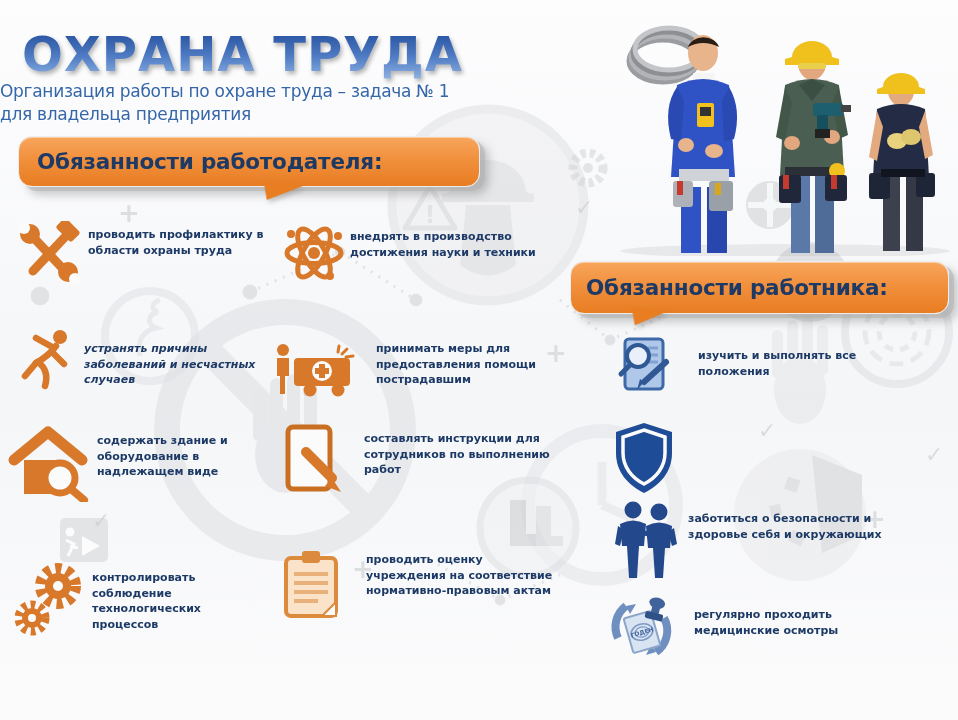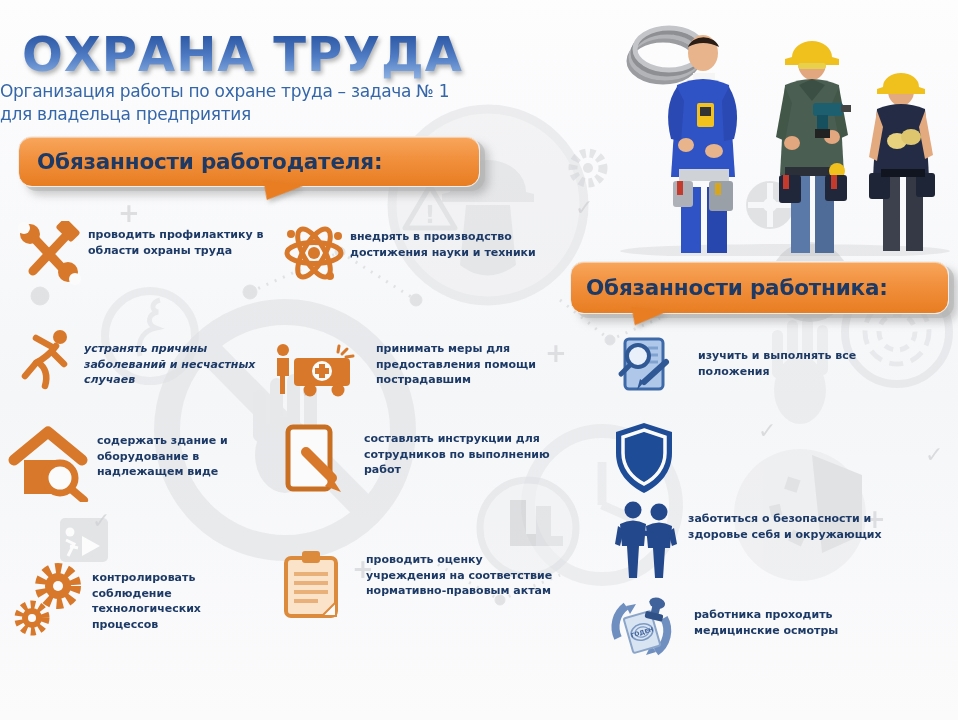--- a/index.html
+++ b/index.html
@@ -409,15 +409,15 @@
       <ellipse cx="36" cy="38" rx="11" ry="8" fill="none" stroke="#7c99c4" stroke-width="1.6"></ellipse>
       <ellipse cx="36" cy="38" rx="7" ry="5" fill="none" stroke="#7c99c4" stroke-width="1.2"></ellipse>
       <text x="36" y="40.5" font-size="6" font-weight="bold" fill="#3f639e" text-anchor="middle">ГОДЕН</text>
     </g>
     <g transform="rotate(14 50 14)">
       <ellipse cx="50" cy="9" rx="8" ry="5.5" fill="#41639c"></ellipse>
       <rect x="46" y="10" width="8" height="10" fill="#41639c"></rect>
       <rect x="41" y="19" width="18" height="7" rx="2" fill="#2f5187"></rect>
     </g>
   </svg>
-  <div class="duty-text txt-r4">работника проходить медицинские осмотры</div>
+  <div class="duty-text txt-r4">регулярно проходить медицинские осмотры</div>
 
 </div>
 
 </body></html>

